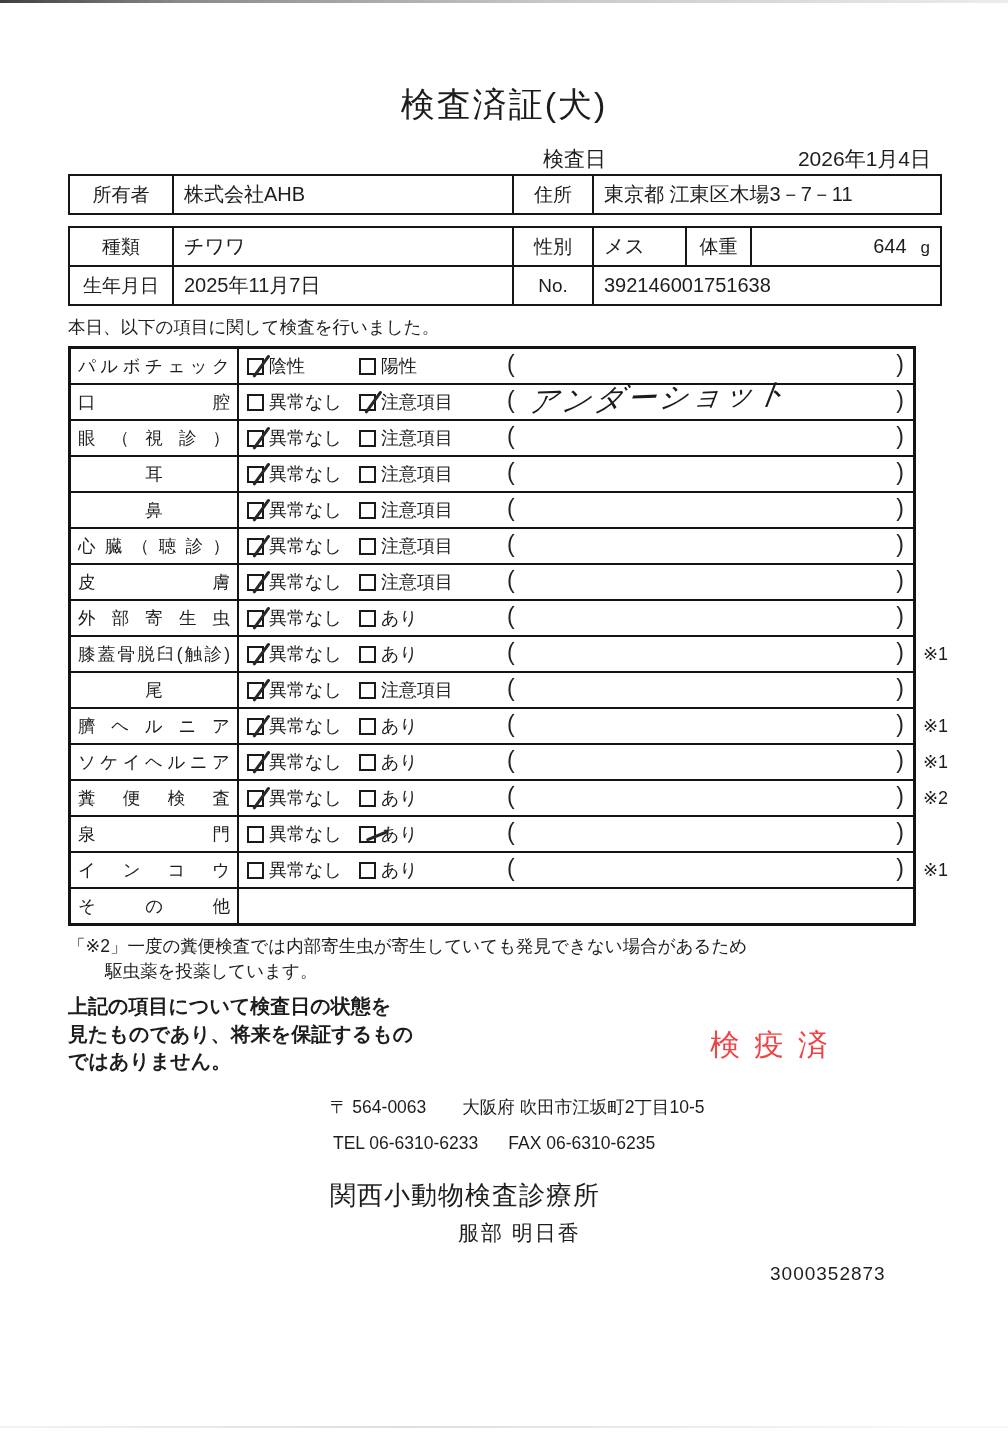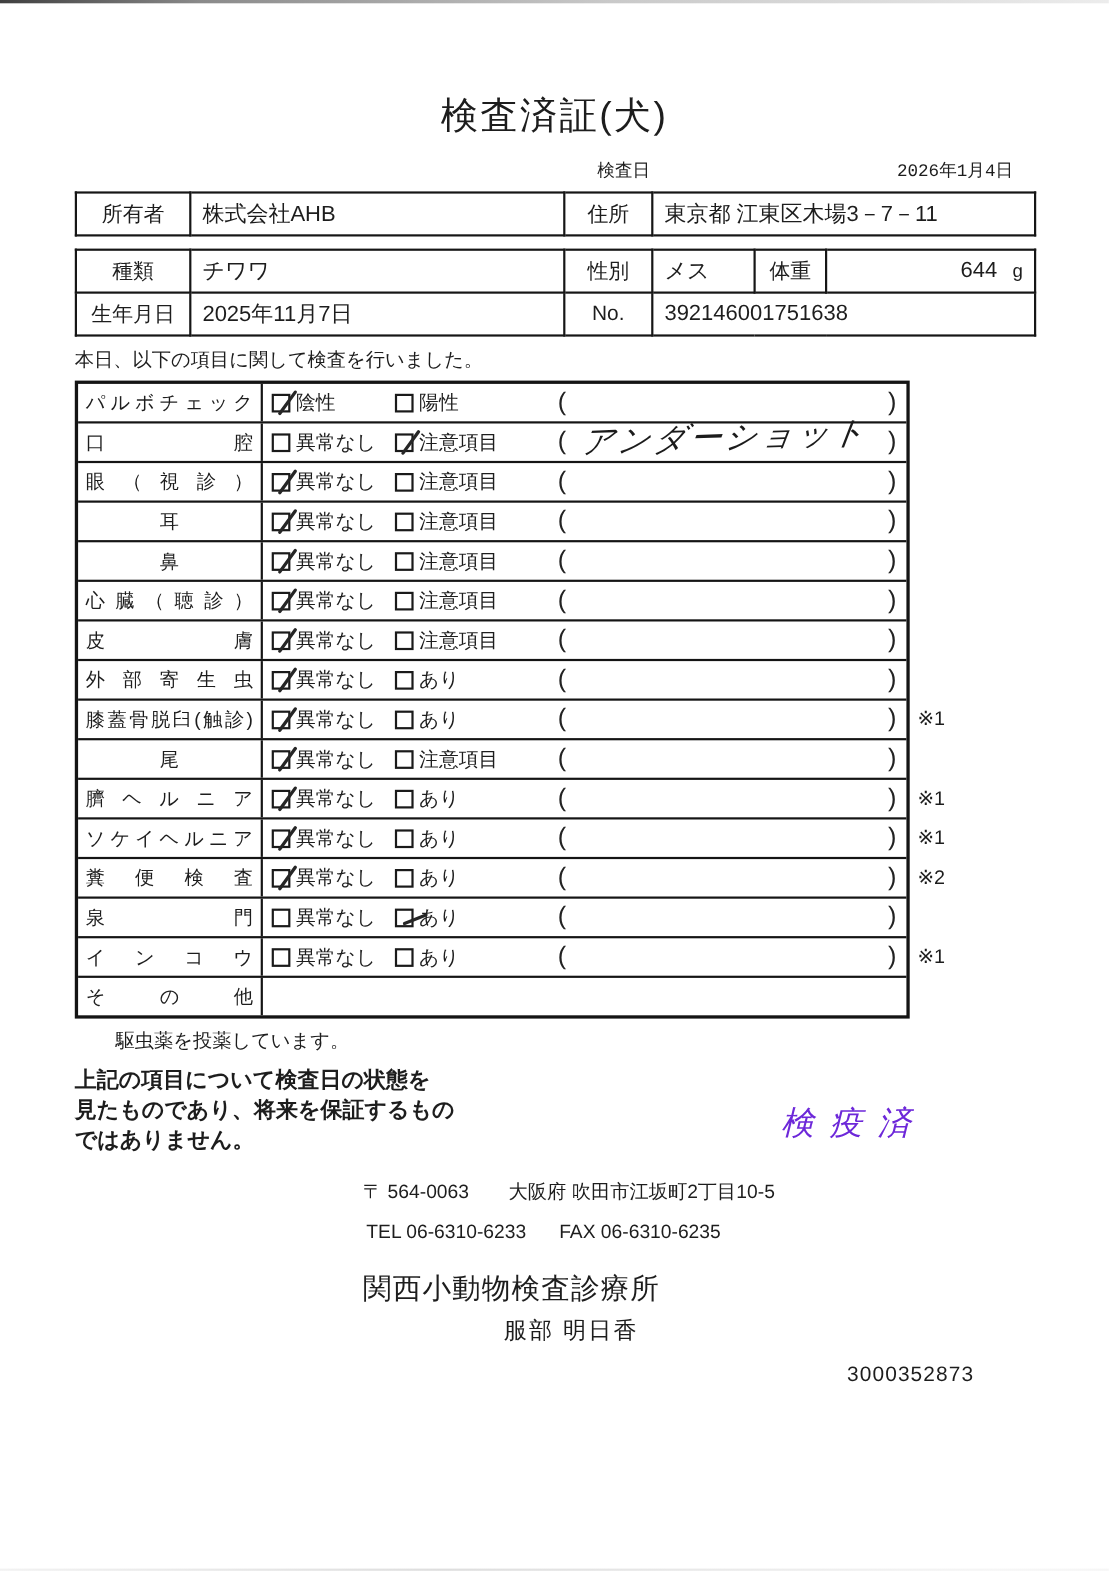--- a/index.html
+++ b/index.html
@@ -9,36 +9,36 @@
     color:#1d1d1d;position:relative;overflow:hidden;
   }
   .scan-top-edge{position:absolute;top:0;left:0;width:100%;height:3px;
     background:linear-gradient(90deg,#3f3f3f 0%,#8a8a8a 18%,#c9c9c9 55%,#ececec 100%);}
   .scan-bottom-edge{position:absolute;bottom:5px;left:0;width:100%;height:2px;
     background:linear-gradient(90deg,#f2f2f2,#dedede 40%,#f6f6f6 90%);}
   .content{position:absolute;left:68px;top:0;width:872px;}
 
   .doc-title{margin-top:82px;text-align:center;font-size:34px;font-weight:normal;letter-spacing:2px;}
 
-  .date-row{position:relative;height:24px;margin-top:17px;font-size:16px;}
+  .date-row{position:relative;height:24px;margin-top:17px;font-size:21px;}
   .date-label{position:absolute;left:475px;}
-  .date-value{position:absolute;right:19px;font-family:Liberation Mono, monospace;}
+  .date-value{position:absolute;right:9px;}
 
   table.info{border-collapse:collapse;width:872px;table-layout:fixed;}
   table.info td{border:2.5px solid #161616;font-size:20px;padding:0 10px;height:37px;
     overflow:hidden;white-space:nowrap;}
   table.info td.lab{text-align:center;padding:0 4px;font-size:19px;}
   table.owner{margin-top:5px;}
   table.pet{margin-top:11px;}
   td.weight-val{text-align:right;padding-right:14px;}
   td.weight-val .unit{margin-left:14px;font-size:17px;}
 
   .intro{margin-top:9px;font-size:17.5px;}
 
-  .insp-table{margin-top:7px;width:759px;border:3px solid #141414;box-sizing:border-box;}
+  .insp-table{margin-top:7px;width:848px;border:3px solid #141414;box-sizing:border-box;}
   .insp-row{display:flex;height:34px;border-bottom:2.5px solid #141414;position:relative;}
   .insp-row:last-child{border-bottom:none;gap:44px;}
   .insp-label{width:168px;border-right:2.5px solid #141414;box-sizing:border-box;
     font-size:17.5px;line-height:34px;padding:0 7px;white-space:nowrap;
     text-align:justify;text-align-last:justify;text-justify:inter-character;}
   .insp-label.center{text-align:center;text-align-last:center;}
   .insp-content{flex:1;position:relative;}
   .opt{position:absolute;top:50%;transform:translateY(-50%);display:flex;align-items:center;gap:5px;font-size:18px;white-space:nowrap;}
   .opt1{left:8px;}
   .opt2{left:120px;}
@@ -52,21 +52,21 @@
   .note{position:absolute;left:290px;top:-7px;font-size:29px;font-style:italic;color:#1b1b1b;
     transform:rotate(-2deg) skewX(-10deg);letter-spacing:3px;white-space:nowrap;}
   .ref{position:absolute;left:calc(100% + 10px);top:50%;transform:translateY(-50%);
     font-size:18px;white-space:nowrap;}
 
   .footnotes{margin-top:8px;font-size:17.5px;line-height:24.5px;}
   .fn-indent{padding-left:37px;}
 
   .statement-row{position:relative;margin-top:10px;height:86px;}
   .statement{font-size:20px;font-weight:bold;line-height:27.5px;white-space:pre-line;}
-  .stamp{position:absolute;left:642px;top:32px;font-size:30px;letter-spacing:14px;color:#6d28d9;font-style:italic;}
+  .stamp{position:absolute;left:642px;top:32px;font-size:30px;letter-spacing:14px;color:#ef4444;}
 
   .postal-line{margin-top:16px;font-size:17.5px;padding-left:262px;}
   .postal-line .addr{margin-left:36px;}
   .tel-line{margin-top:14px;font-size:17.5px;padding-left:265px;}
   .tel-line .fax{margin-left:30px;}
   .clinic-name{margin-top:24px;font-size:26px;padding-left:262px;letter-spacing:1px;}
   .vet-name{margin-top:6px;font-size:21px;padding-left:390px;letter-spacing:2px;}
   .serial{margin-top:16px;font-size:19px;padding-left:702px;letter-spacing:1px;}
 </style>
 </head>
@@ -361,20 +361,21 @@
         </div>
   <span class="ref">※1</span>
       </div>
       <div class="insp-row">
     <div class="insp-label">その他</div>
     <div class="insp-content"></div>
   </div>
     </div>
 
   <div class="footnotes">
+    <div>「※2」一度の糞便検査では内部寄生虫が寄生していても発見できない場合があるため</div>
     <div class="fn-indent">駆虫薬を投薬しています。</div>
   </div>
 
   <div class="statement-row">
     <div class="statement">上記の項目について検査日の状態を
 見たものであり、将来を保証するもの
 ではありません。</div>
     <div class="stamp">検疫済</div>
   </div>
 

